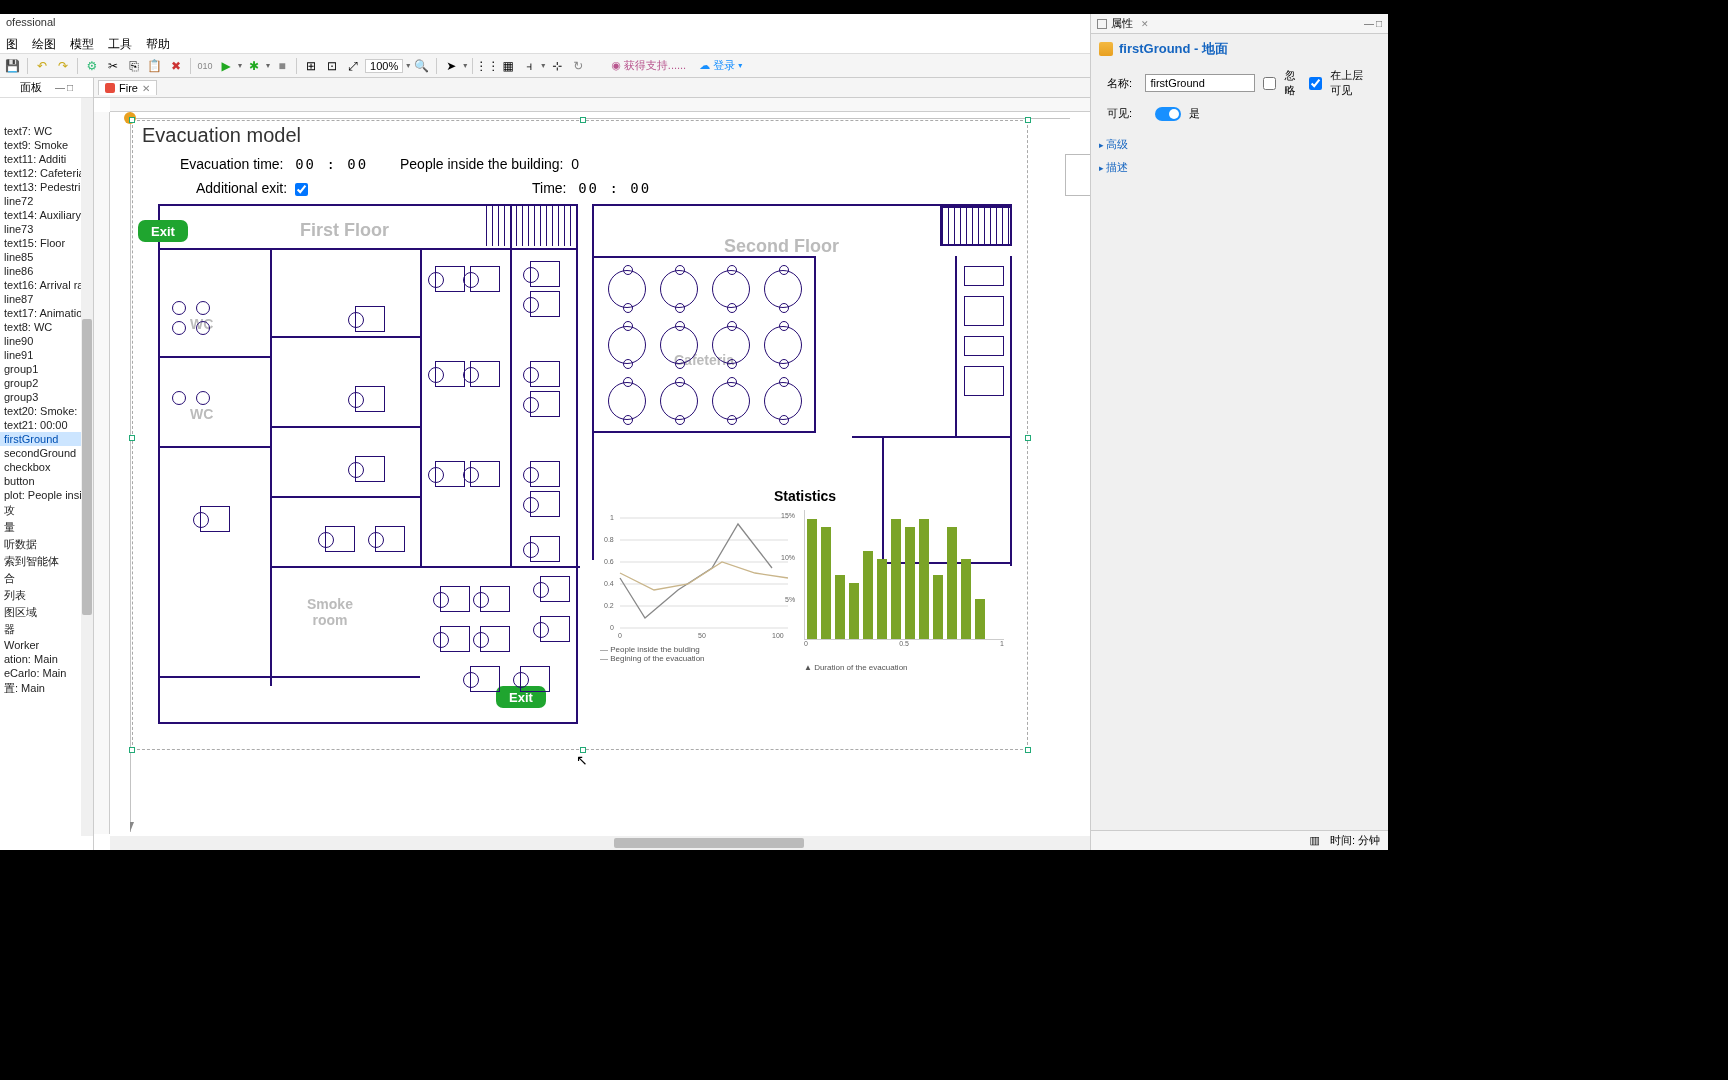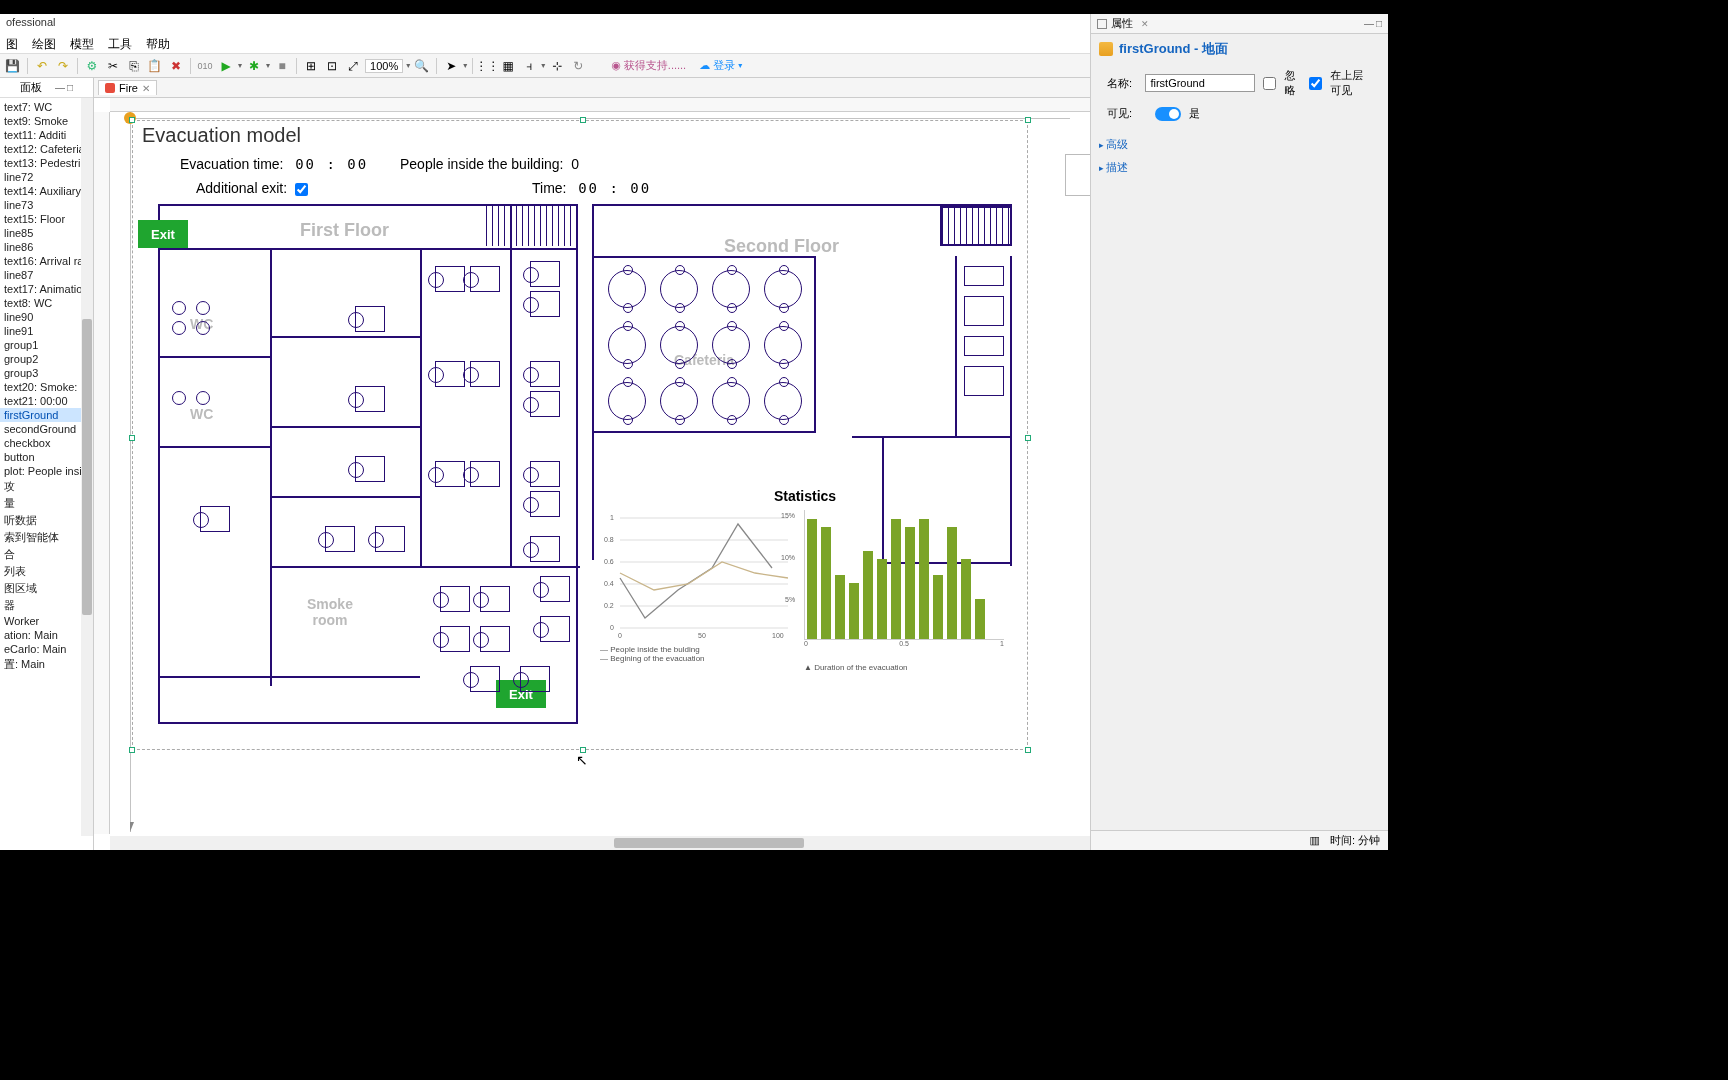--- a/index.html
+++ b/index.html
@@ -11,40 +11,40 @@
 .toolbar { height: 24px; background: #f5f5f5; border-bottom: 1px solid #ccc; display: flex; align-items: center; gap: 3px; padding: 0 4px; }
 .tbtn { width: 18px; height: 18px; display: flex; align-items: center; justify-content: center; font-size: 12px; cursor: pointer; }
 .tsep { width: 1px; height: 16px; background: #ccc; margin: 0 2px; }
 .tzoom { font-size: 11px; padding: 0 4px; border: 1px solid #ccc; background: #fff; }
 .support { color: #b8558e; font-size: 11px; cursor: pointer; display: flex; align-items: center; gap: 3px; }
 .login { color: #1890ff; font-size: 11px; cursor: pointer; display: flex; align-items: center; gap: 3px; margin-left: 10px; }
 .main-area { display: flex; height: 772px; }
 .left-panel { width: 94px; border-right: 1px solid #ccc; background: #fff; display: flex; flex-direction: column; }
 .panel-header { height: 20px; border-bottom: 1px solid #ddd; font-size: 11px; padding: 2px 20px; display: flex; justify-content: space-between; align-items: center; }
 .panel-icons { display: flex; gap: 2px; font-size: 10px; color: #666; }
-.tree { flex: 1; overflow: hidden; font-size: 11px; padding: 2px 0; }
+.tree { flex: 1; overflow: hidden; font-size: 11px; padding: 2px 0; margin-top: 24px; }
 .tree-item { padding: 1px 4px; cursor: pointer; white-space: nowrap; overflow: hidden; color: #222; }
 .tree-item.sel { background: #cce5ff; color: #0050b3; }
 .center-panel { flex: 1; background: #fff; display: flex; flex-direction: column; border-right: 1px solid #ccc; }
 .tabs { height: 20px; border-bottom: 1px solid #ccc; display: flex; align-items: center; padding: 0 4px; background: #f5f5f5; }
 .tab { background: #fff; border: 1px solid #ccc; border-bottom: none; padding: 1px 6px; font-size: 11px; display: flex; align-items: center; gap: 4px; }
 .tab-icon { width: 10px; height: 10px; background: #e74c3c; border-radius: 2px; }
 .tab-close { font-size: 10px; color: #888; cursor: pointer; }
 .canvas-area { flex: 1; position: relative; overflow: hidden; background: #fff; }
 .ruler-h { position: absolute; top: 0; left: 16px; right: 16px; height: 14px; background: #f8f8f8; border-bottom: 1px solid #ccc; }
 .ruler-v { position: absolute; top: 14px; left: 0; bottom: 16px; width: 16px; background: #f8f8f8; border-right: 1px solid #ccc; }
 .canvas { position: absolute; top: 14px; left: 16px; right: 16px; bottom: 16px; background: #fff; overflow: hidden; }
 .frame { position: absolute; top: 8px; left: 22px; width: 896px; height: 630px; border: 1px dashed #aaa; }
 .frame-title { position: absolute; top: 4px; left: 8px; font-size: 20px; color: #333; }
 .stats-row { position: absolute; font-size: 14px; color: #000; }
 .alarm { position: absolute; top: 42px; right: 96px; width: 210px; height: 42px; background: #fff; border: 1px solid #bbb; display: flex; align-items: center; justify-content: center; font-size: 26px; font-weight: bold; color: #c0392b; font-family: Arial; }
 .floor { position: absolute; border: 2px solid #260c72; background: #fff; }
 .floor-label { position: absolute; font-size: 18px; font-weight: bold; color: #bbb; }
 .room-label { position: absolute; font-size: 14px; font-weight: bold; color: #bbb; text-align: center; }
-.exit-sign { position: absolute; width: 50px; height: 28px; background: #1fa52f; color: #fff; font-size: 13px; font-weight: bold; display: flex; align-items: center; justify-content: center; }
+.exit-sign { position: absolute; width: 50px; height: 22px; background: #1fa52f; color: #fff; font-size: 13px; font-weight: bold; display: flex; align-items: center; justify-content: center; border-radius: 7px; }
 .exit-sign::after { content: ''; position: absolute; right: -10px; top: 0; border: 10px solid transparent; border-left: 10px solid #1fa52f; }
 .chart-area { position: absolute; }
 .chart-title { font-size: 14px; font-weight: bold; text-align: center; color: #000; }
 .right-panel { position: absolute; top: 14px; left: 1090px; width: 298px; height: 836px; background: #f0f0f0; border-left: 1px solid #ccc; }
 .prop-header { height: 20px; border-bottom: 1px solid #ccc; padding: 2px 6px; font-size: 11px; display: flex; align-items: center; gap: 4px; background: #f5f5f5; }
 .prop-title { padding: 6px 8px; font-size: 13px; color: #1565c0; font-weight: bold; display: flex; align-items: center; gap: 6px; }
 .prop-title-icon { width: 14px; height: 14px; background: linear-gradient(#f4b942, #e8a020); border-radius: 2px; }
 .prop-row { display: flex; align-items: center; padding: 4px 16px; gap: 8px; font-size: 11px; }
 .prop-row label { width: 40px; }
 .prop-row input[type=text] { width: 110px; border: 1px solid #999; padding: 2px 4px; font-size: 11px; }

